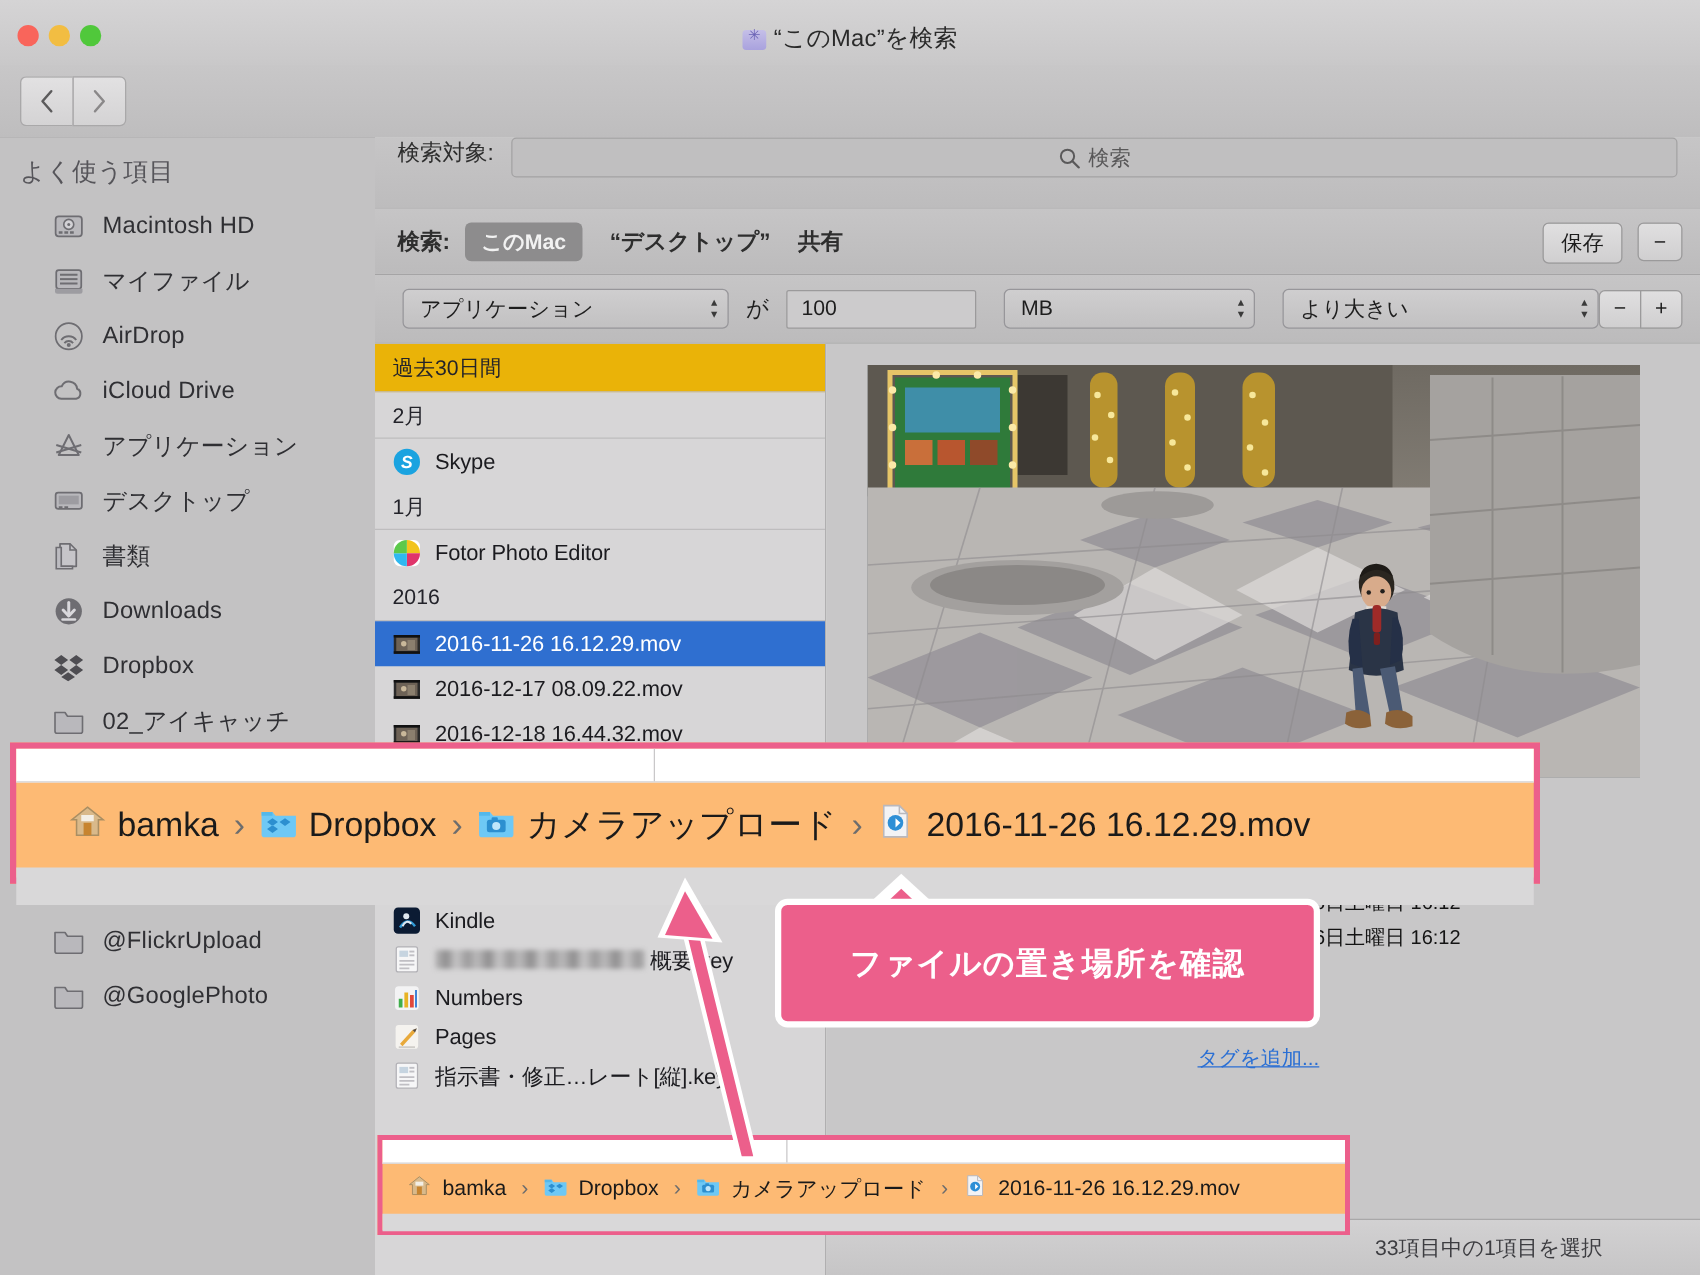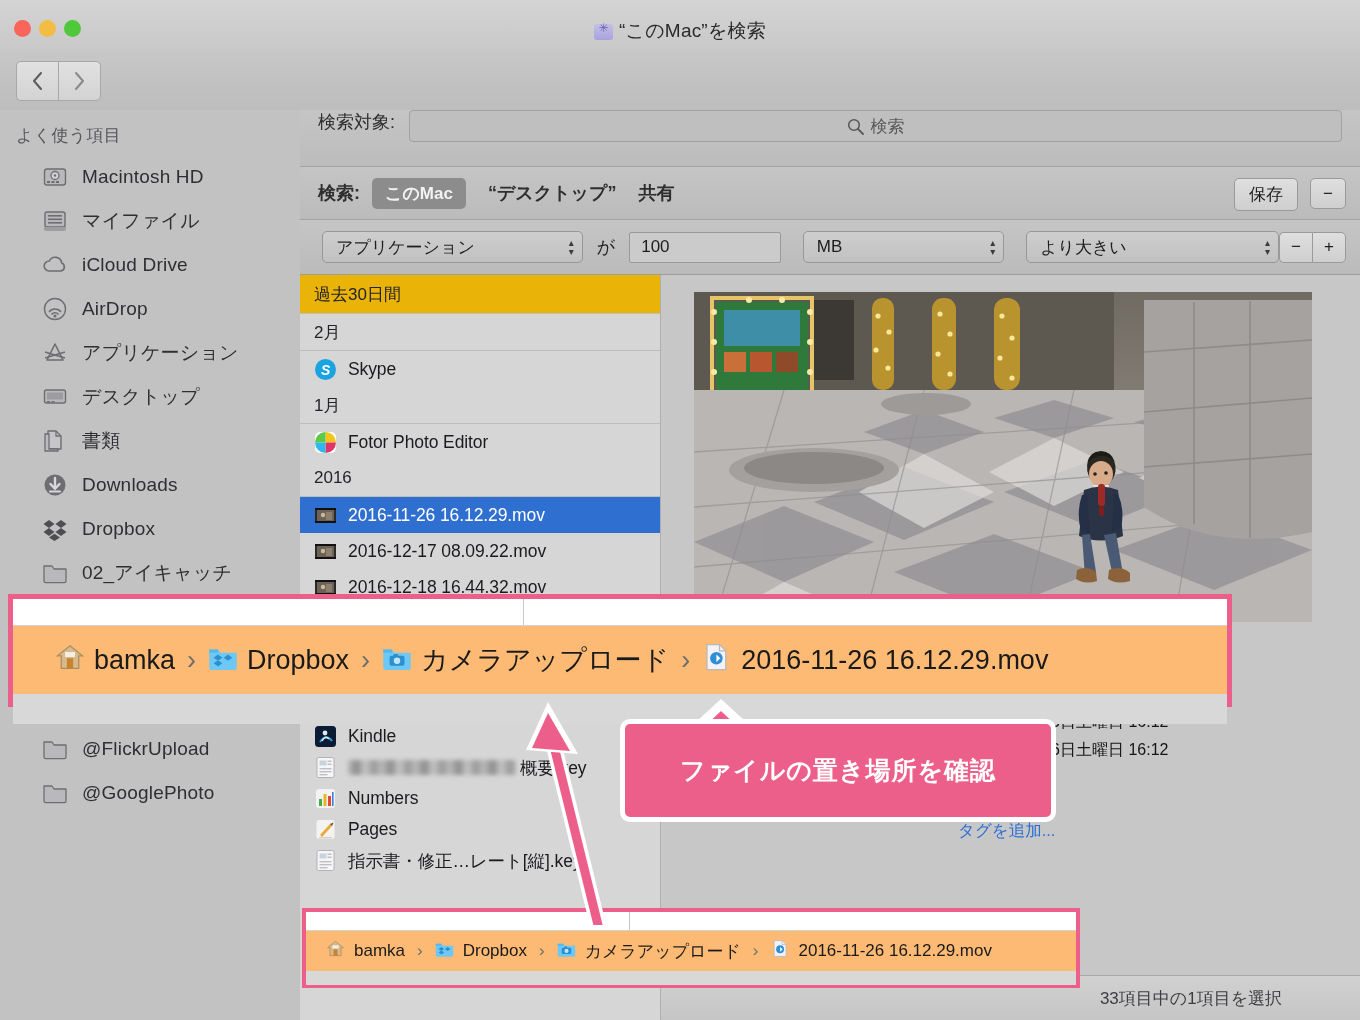--- a/index.html
+++ b/index.html
@@ -80,21 +80,21 @@
     position: absolute; left: 1326px; top: 66px; font-size: 21px; color: #5a5a5a;
     font-weight: bold; letter-spacing: -2px;
   }
 
   
   .sidebar {
     position: absolute; left: 0; top: 110px; width: 300px; height: 910px;
     background: #c3c2c3;
   }
   .sb-header {
-    font-size: 17px; color: #56555a; padding: 14px 0 8px 16px; letter-spacing: .3px;
+    font-size: 20px; color: #56555a; padding: 14px 0 8px 16px; letter-spacing: .3px;
   }
   .sb-item {
     height: 44px; display: flex; align-items: center; padding-left: 42px;
     font-size: 19px; color: #2f2f33; letter-spacing: .2px;
   }
   .sb-ic { width: 26px; height: 26px; margin-right: 14px; flex: 0 0 26px; position: relative; }
 
   
   .main {
     position: absolute; left: 300px; top: 110px; width: 1060px; height: 910px;
@@ -196,21 +196,21 @@
     overflow: hidden; background: #8f9396;
   }
   .info {
     position: absolute; left: 0; top: 380px; width: 699px;
     font-size: 16px; color: #1e1e1e;
   }
   .info-title { text-align: center; color: #3c3c3c; font-size: 16.5px; }
   .info-row { display: flex; margin-top: 7px; }
   .info-k { width: 285px; text-align: right; color: #4e4e52; padding-right: 12px; }
   .info-v { color: #141414; }
-  .addtag { margin-left: 297px; margin-top: 3px; color: #2a6fd4; font-size: 16.5px; }
+  .addtag { margin-left: 297px; margin-top: 19px; color: #2a6fd4; font-size: 16.5px; text-decoration: underline; }
 
   .statusbar {
     position: absolute; left: 0; bottom: 0; width: 1060px; height: 44px;
     background: linear-gradient(to bottom, #d2d1d2, #c6c5c6);
     border-top: 1px solid #a9a8a9;
     display: flex; align-items: center; justify-content: center;
     font-size: 17px; color: #3d3d41;
   }
 
   
@@ -475,32 +475,32 @@
               <rect x="3" y="4" width="20" height="15" rx="2" fill="#b9b8bc" stroke="#6e6d72" stroke-width="1.4"></rect>
               <rect x="6" y="7" width="14" height="1.6" fill="#6e6d72"></rect>
               <rect x="6" y="10.5" width="14" height="1.6" fill="#6e6d72"></rect>
               <rect x="6" y="14" width="14" height="1.6" fill="#6e6d72"></rect>
               <path d="M2 19 h22 v2 a2 2 0 0 1 -2 2 H4 a2 2 0 0 1 -2 -2 z" fill="#9d9ca1"></path>
             </svg></span>
           <span>マイファイル</span>
         </div>
         <div class="sb-item">
           <span class="sb-ic"><svg width="26" height="26" viewBox="0 0 26 26">
-              <path d="M7 19 a5 5 0 0 1 .4 -10 a6.5 6.5 0 0 1 12.3 2 a4.2 4.2 0 0 1 -.8 8 z" fill="none" stroke="#6e6d72" stroke-width="1.6" stroke-linejoin="round"></path>
-            </svg></span>
-          <span>iCloud Drive</span>
-        </div>
-        <div class="sb-item">
-          <span class="sb-ic"><svg width="26" height="26" viewBox="0 0 26 26">
               <circle cx="13" cy="13" r="10.5" fill="none" stroke="#6e6d72" stroke-width="1.4"></circle>
               <path d="M7 16 a7.5 7.5 0 0 1 12 0" fill="none" stroke="#6e6d72" stroke-width="1.5"></path>
               <path d="M9.5 18.5 a4.5 4.5 0 0 1 7 0" fill="none" stroke="#6e6d72" stroke-width="1.5"></path>
               <circle cx="13" cy="20" r="1.6" fill="#6e6d72"></circle>
             </svg></span>
           <span>AirDrop</span>
+        </div>
+        <div class="sb-item">
+          <span class="sb-ic"><svg width="26" height="26" viewBox="0 0 26 26">
+              <path d="M7 19 a5 5 0 0 1 .4 -10 a6.5 6.5 0 0 1 12.3 2 a4.2 4.2 0 0 1 -.8 8 z" fill="none" stroke="#6e6d72" stroke-width="1.6" stroke-linejoin="round"></path>
+            </svg></span>
+          <span>iCloud Drive</span>
         </div>
         <div class="sb-item">
           <span class="sb-ic"><svg width="26" height="26" viewBox="0 0 26 26">
               <path d="M13 4 L21 20 H5 Z" fill="none" stroke="#6e6d72" stroke-width="1.6" stroke-linejoin="round"></path>
               <path d="M3 12 L23 18" stroke="#6e6d72" stroke-width="1.6"></path>
               <path d="M23 12 L3 18" stroke="#6e6d72" stroke-width="1.6"></path>
             </svg></span>
           <span>アプリケーション</span>
         </div>
         <div class="sb-item">

